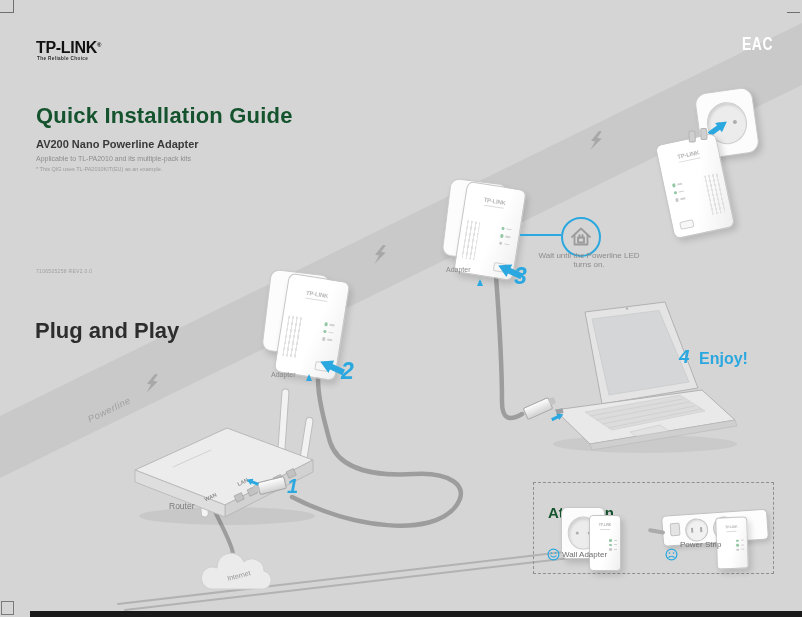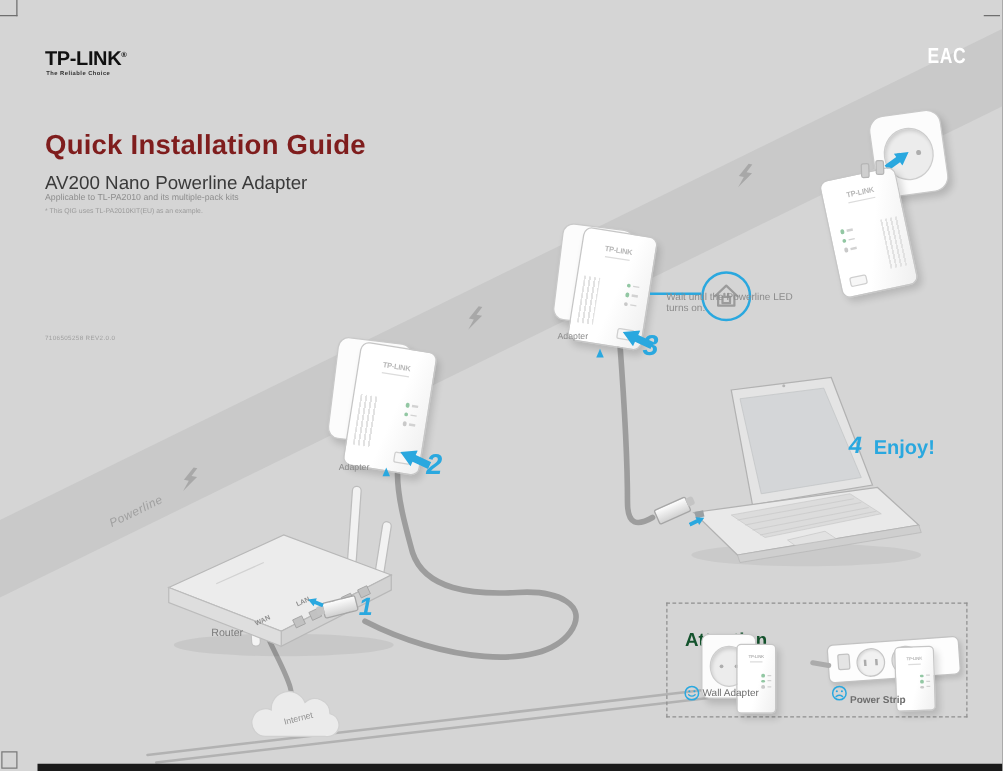--- a/index.html
+++ b/index.html
@@ -12,22 +12,22 @@
   .crop-tl{left:0;top:0;width:13px;height:12px;border-right:1px solid #6f6f6f;border-bottom:1px solid #6f6f6f;}
   .crop-tr{left:787px;top:12px;width:13px;height:1px;background:#6f6f6f;}
   .crop-bl{left:1px;top:601px;width:11px;height:12px;border:1px solid #7a7a7a;}
   .black-bar{left:30px;top:611px;width:772px;height:6px;background:#1a1a1a;}
 
   
   .logo{left:36px;top:39px;font-weight:800;font-size:16px;letter-spacing:-.3px;color:#111;}
   .logo sup{font-size:6px;}
   .logo-tag{left:37px;top:56px;font-size:4.6px;font-weight:bold;color:#2e2e2e;letter-spacing:.4px;}
   .eac{left:742px;top:36px;font-size:14px;font-weight:800;color:#fff;transform:scaleY(1.25);letter-spacing:.5px;}
-  .title{left:36px;top:103px;font-size:22px;font-weight:800;color:#7f1d1d;letter-spacing:.2px;}
-  .product{left:36px;top:138px;font-size:15px;font-weight:normal;color:#3a3a3a;}
+  .title{left:36px;top:103px;font-size:22px;font-weight:800;color:#14532d;letter-spacing:.2px;}
+  .product{left:36px;top:138px;font-size:11px;font-weight:bold;color:#3a3a3a;}
   .applicable{left:36px;top:155px;font-size:7px;color:#8d8d8d;}
   .example{left:36px;top:166px;font-size:5.5px;color:#9a9a9a;}
   .doccode{left:36px;top:268px;font-size:5px;color:#9f9f9f;letter-spacing:.3px;}
   .section-title{left:35px;top:318px;font-size:22px;font-weight:800;color:#2d2d2d;}
 
   
   .band-label{left:86px;top:404px;font-size:9.5px;font-style:italic;color:#a0a0a0;
               transform:rotate(-26deg);letter-spacing:.5px;}
 
   
@@ -81,21 +81,21 @@
   
   .dev-label{font-size:7px;color:#8a8a8a;}
   .router-label{left:133px;top:501px;font-size:8.5px;color:#7b7b7b;padding-left:36px;}
   .adapter-label-2{left:271px;top:371px;}
   .adapter-label-3{left:446px;top:266px;}
   .internet-label{left:227px;top:572px;font-size:7px;color:#949494;transform:rotate(-14deg);}
   .port-lbl{font-size:5.5px;font-weight:bold;color:#8e8e8e;transform:rotate(-25deg);}
   .wan{left:204px;top:494px;} .lan{left:237px;top:479px;}
 
   
-  .wait-note{left:533px;top:233px;width:112px;font-size:8px;line-height:1.15;color:#8c8c8c;}
+  .wait-note{left:533px;top:251px;width:112px;font-size:8px;line-height:1.15;color:#8c8c8c;text-align:center;}
   .more-note{left:640px;top:231px;width:136px;font-size:8.5px;line-height:1.42;color:#8f8f8f;}
   .more-prefix{color:#2aa8df;font-weight:bold;}
   .led-circle{left:561px;top:217px;width:36px;height:36px;border:2.5px solid #2aa8df;border-radius:50%;}
   .led-line{left:520px;top:234px;width:41px;height:2px;background:#2aa8df;}
 
   
   .attn{left:533px;top:482px;width:239px;height:90px;border:1.5px dashed #8f8f8f;}
   .attn-title{left:14px;top:6px;font-size:15px;font-weight:700;color:#14532d;margin-top:15px;}
   .face{position:absolute;width:13px;height:13px;}
   .attn-label{position:absolute;font-size:8px;color:#6e6e6e;}
@@ -355,29 +355,30 @@
             <span class="led-lbl"></span>
           </div>
       </div>
     </div>
     <svg class="face" viewBox="0 0 14 14" style="left:131px;top:65px;">
       <circle cx="7" cy="7" r="5.8" fill="none" stroke="#2aa8df" stroke-width="1.3"></circle>
       <circle cx="4.8" cy="5.4" r="0.9" fill="#2aa8df"></circle>
         <circle cx="9.2" cy="5.4" r="0.9" fill="#2aa8df"></circle>
       <path d="M4.2,10 Q7,7.8 9.8,10" fill="none" stroke="#2aa8df" stroke-width="1.2" stroke-linecap="round"></path>
     </svg>
-    <div class="attn-label" style="left:146px;top:72px;font-weight:bold;">Power Strip</div>
+    <div class="attn-label" style="left:146px;top:57px;">Power Strip</div>
   </div>
 
   <div class="abs logo"><span>TP-LINK</span><sup>®</sup></div>
   <div class="abs logo-tag">The Reliable Choice</div>
   <div class="abs eac">EAC</div>
   <div class="abs title">Quick Installation Guide</div>
   <div class="abs product">AV200 Nano Powerline Adapter</div>
   <div class="abs applicable">Applicable to TL-PA2010 and its multiple-pack kits</div>
   <div class="abs example">* This QIG uses TL-PA2010KIT(EU) as an example.</div>
   <div class="abs doccode">7106505258  REV2.0.0</div>
+  <div class="abs section-title">Plug and Play</div>
 
   <div class="abs crop-tl"></div>
   <div class="abs crop-tr"></div>
   <div class="abs crop-bl"></div>
   <div class="abs black-bar"></div>
 </div>
 
 </body></html>

